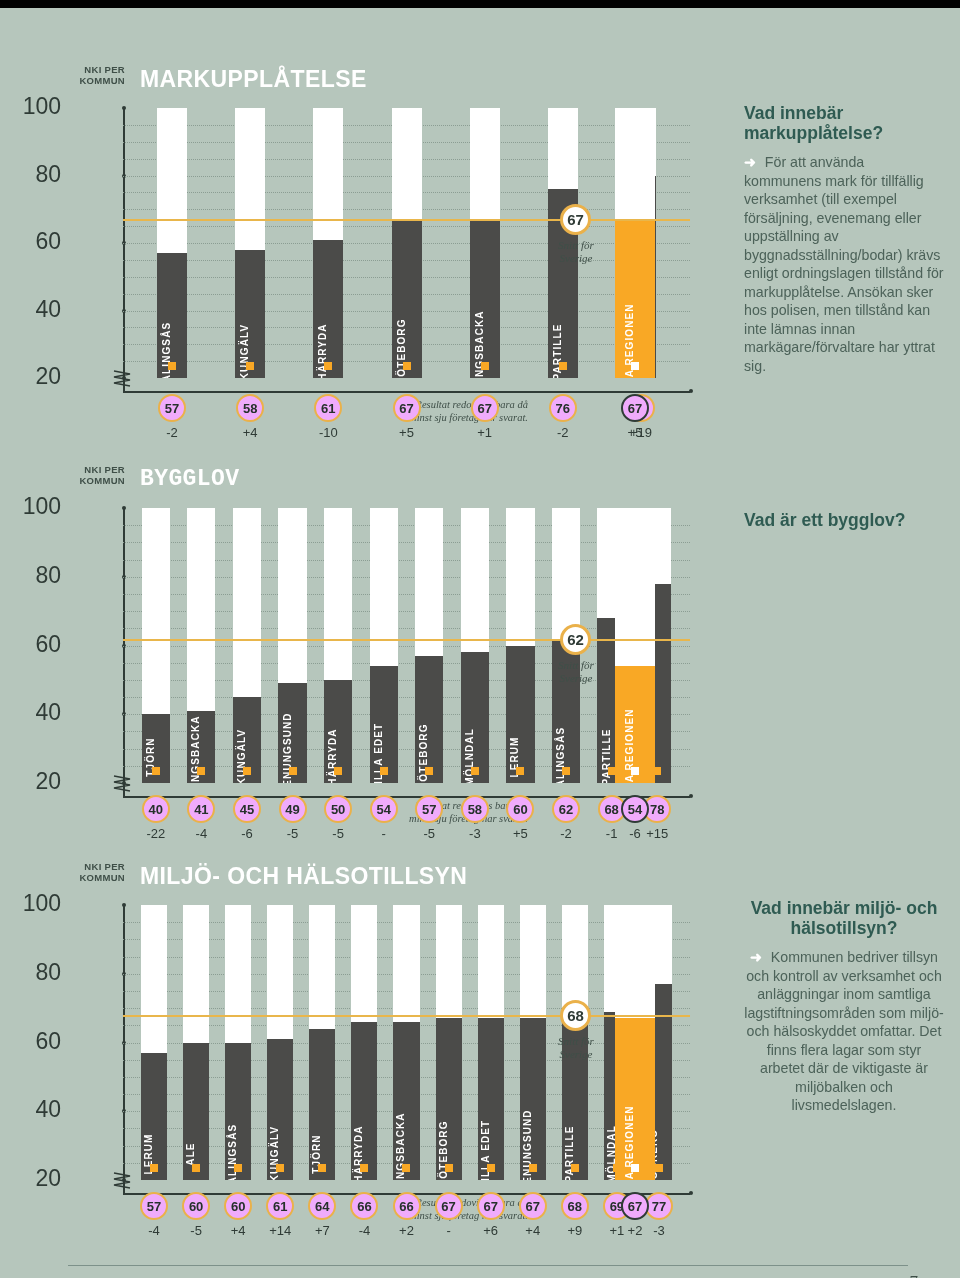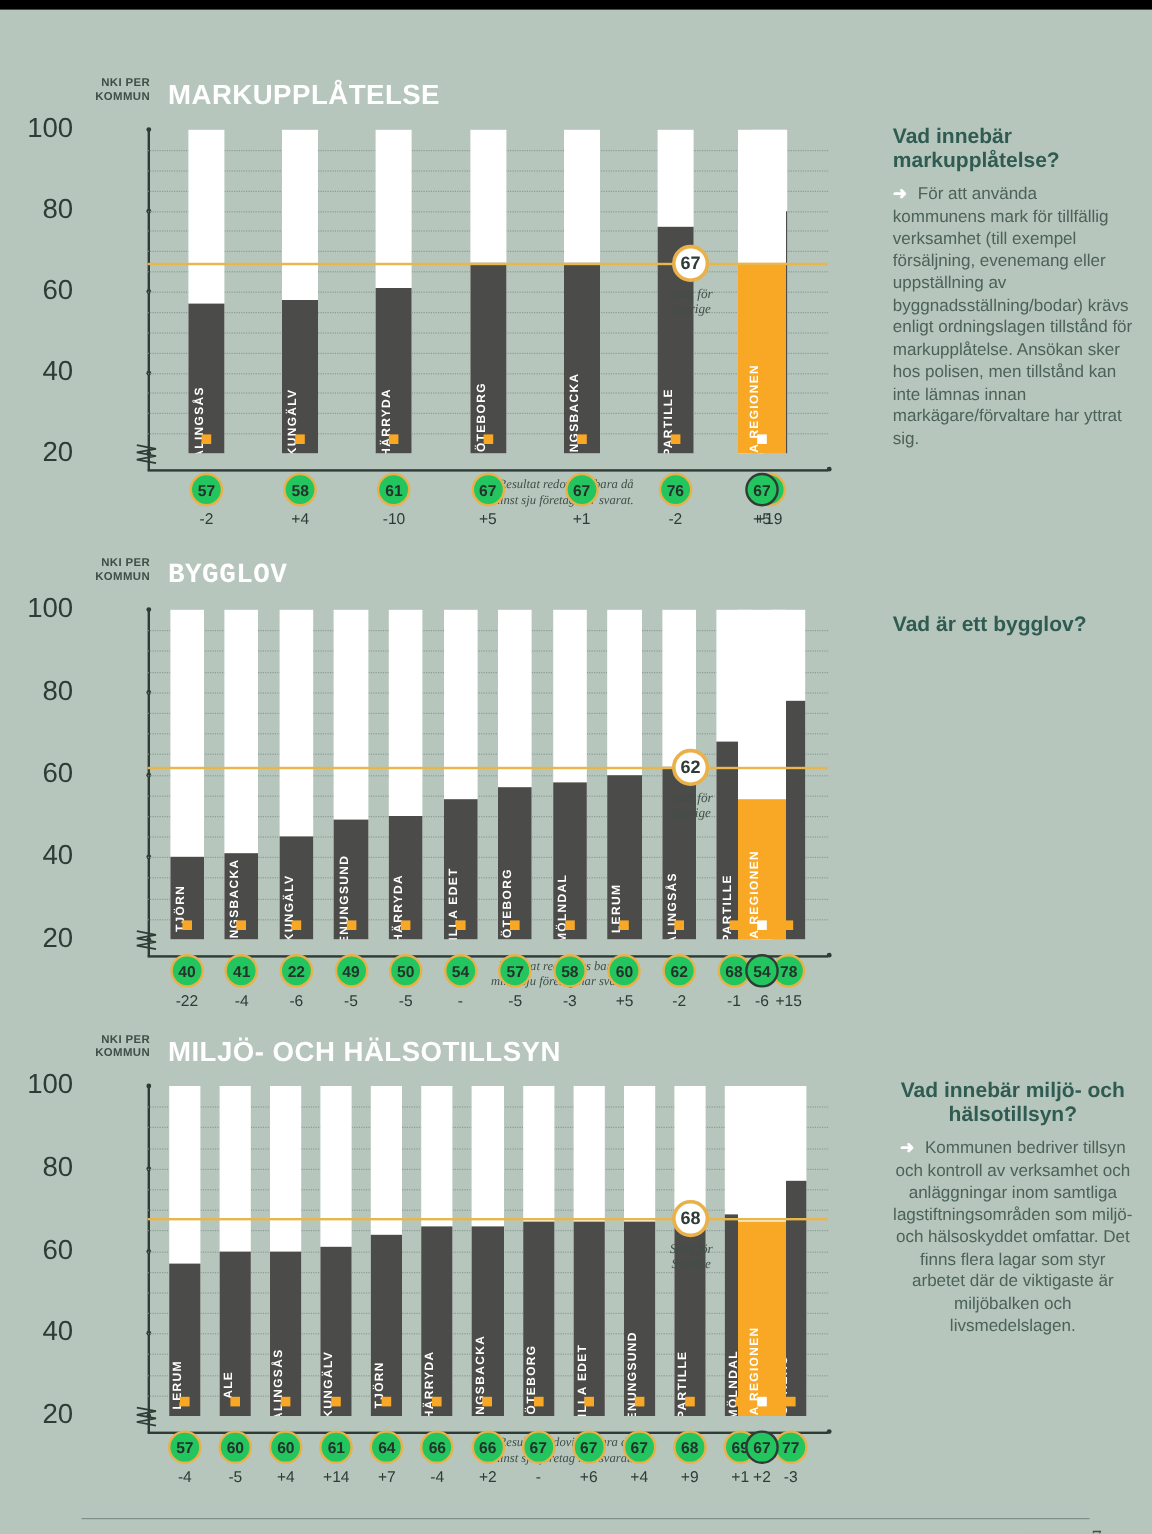--- a/index.html
+++ b/index.html
@@ -70,21 +70,21 @@
     font-family:"Liberation Serif", serif;
   }
   .footnote{
     position:absolute;font-size:10.5px;font-style:italic;line-height:12.5px;
     color:#3f4f48;text-align:right;width:130px;
     font-family:"Liberation Serif", serif;
   }
 
   .valcircle{
     position:absolute;width:28px;height:28px;border-radius:50%;
-    background:#22c55e;border:2.5px solid #eab14a;
+    background:#f0abfc;border:2.5px solid #eab14a;
     display:flex;align-items:center;justify-content:center;
     font-size:13px;font-weight:bold;color:#26312c;
     box-sizing:border-box;
   }
   .valcircle.region{border-color:#2f3b36;}
   .delta{
     position:absolute;text-align:center;font-size:13px;color:#2f3b36;
     font-family:"Liberation Sans", sans-serif;
   }
 
@@ -343,21 +343,21 @@
       <div class="avgbadge" style="left: 560px; top: 623.625px;">62</div>
       <div class="avgcap" style="left: 521px; top: 658.625px;">
         <div>Snitt för</div>
         <div>Sverige</div>
       </div>
       <div class="footnote" style="left: 398px; top: 800px;">Resultat redovisas bara då minst sju företag har svarat.</div>
       <div class="valcircle" style="left: 141.792px; top: 795px;">40</div>
       <div class="delta" style="left: 133.792px; width: 44px; top: 826px;">-22</div>
       <div class="valcircle" style="left: 187.375px; top: 795px;">41</div>
       <div class="delta" style="left: 179.375px; width: 44px; top: 826px;">-4</div>
-      <div class="valcircle" style="left: 232.958px; top: 795px;">22</div>
+      <div class="valcircle" style="left: 232.958px; top: 795px;">45</div>
       <div class="delta" style="left: 224.958px; width: 44px; top: 826px;">-6</div>
       <div class="valcircle" style="left: 278.542px; top: 795px;">49</div>
       <div class="delta" style="left: 270.542px; width: 44px; top: 826px;">-5</div>
       <div class="valcircle" style="left: 324.125px; top: 795px;">50</div>
       <div class="delta" style="left: 316.125px; width: 44px; top: 826px;">-5</div>
       <div class="valcircle" style="left: 369.708px; top: 795px;">54</div>
       <div class="delta" style="left: 361.708px; width: 44px; top: 826px;">-</div>
       <div class="valcircle" style="left: 415.292px; top: 795px;">57</div>
       <div class="delta" style="left: 407.292px; width: 44px; top: 826px;">-5</div>
       <div class="valcircle" style="left: 460.875px; top: 795px;">58</div>

